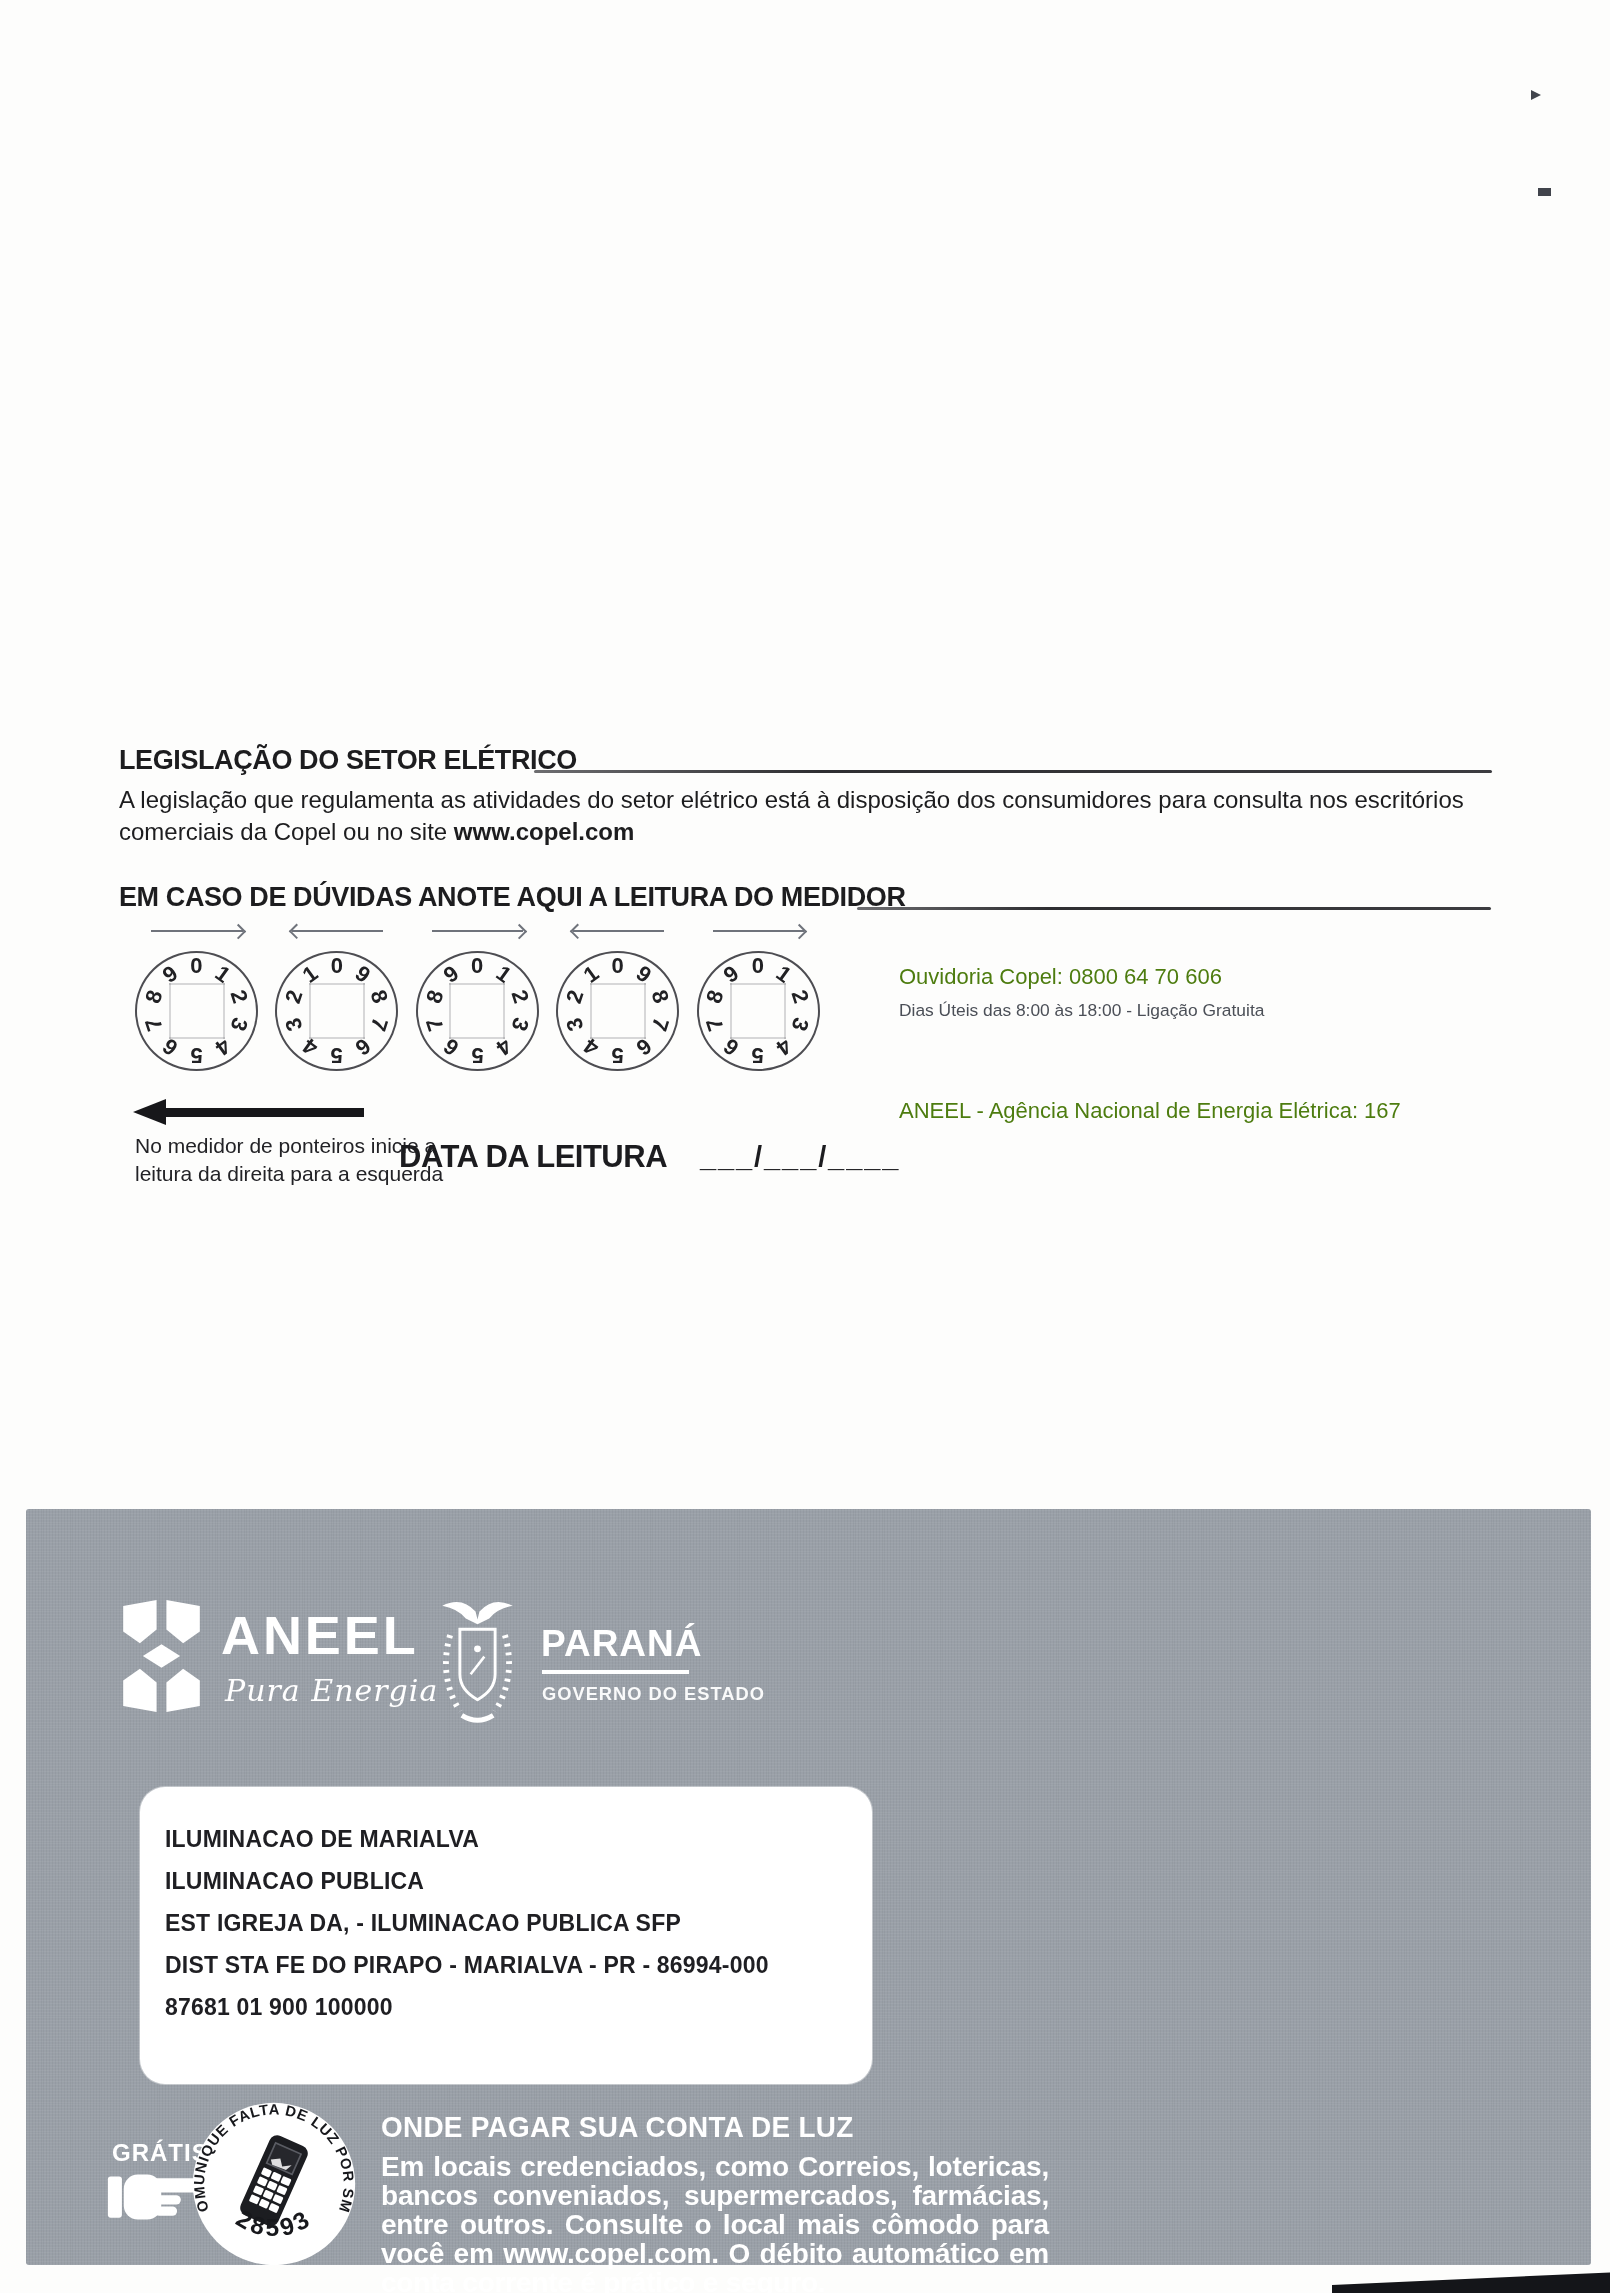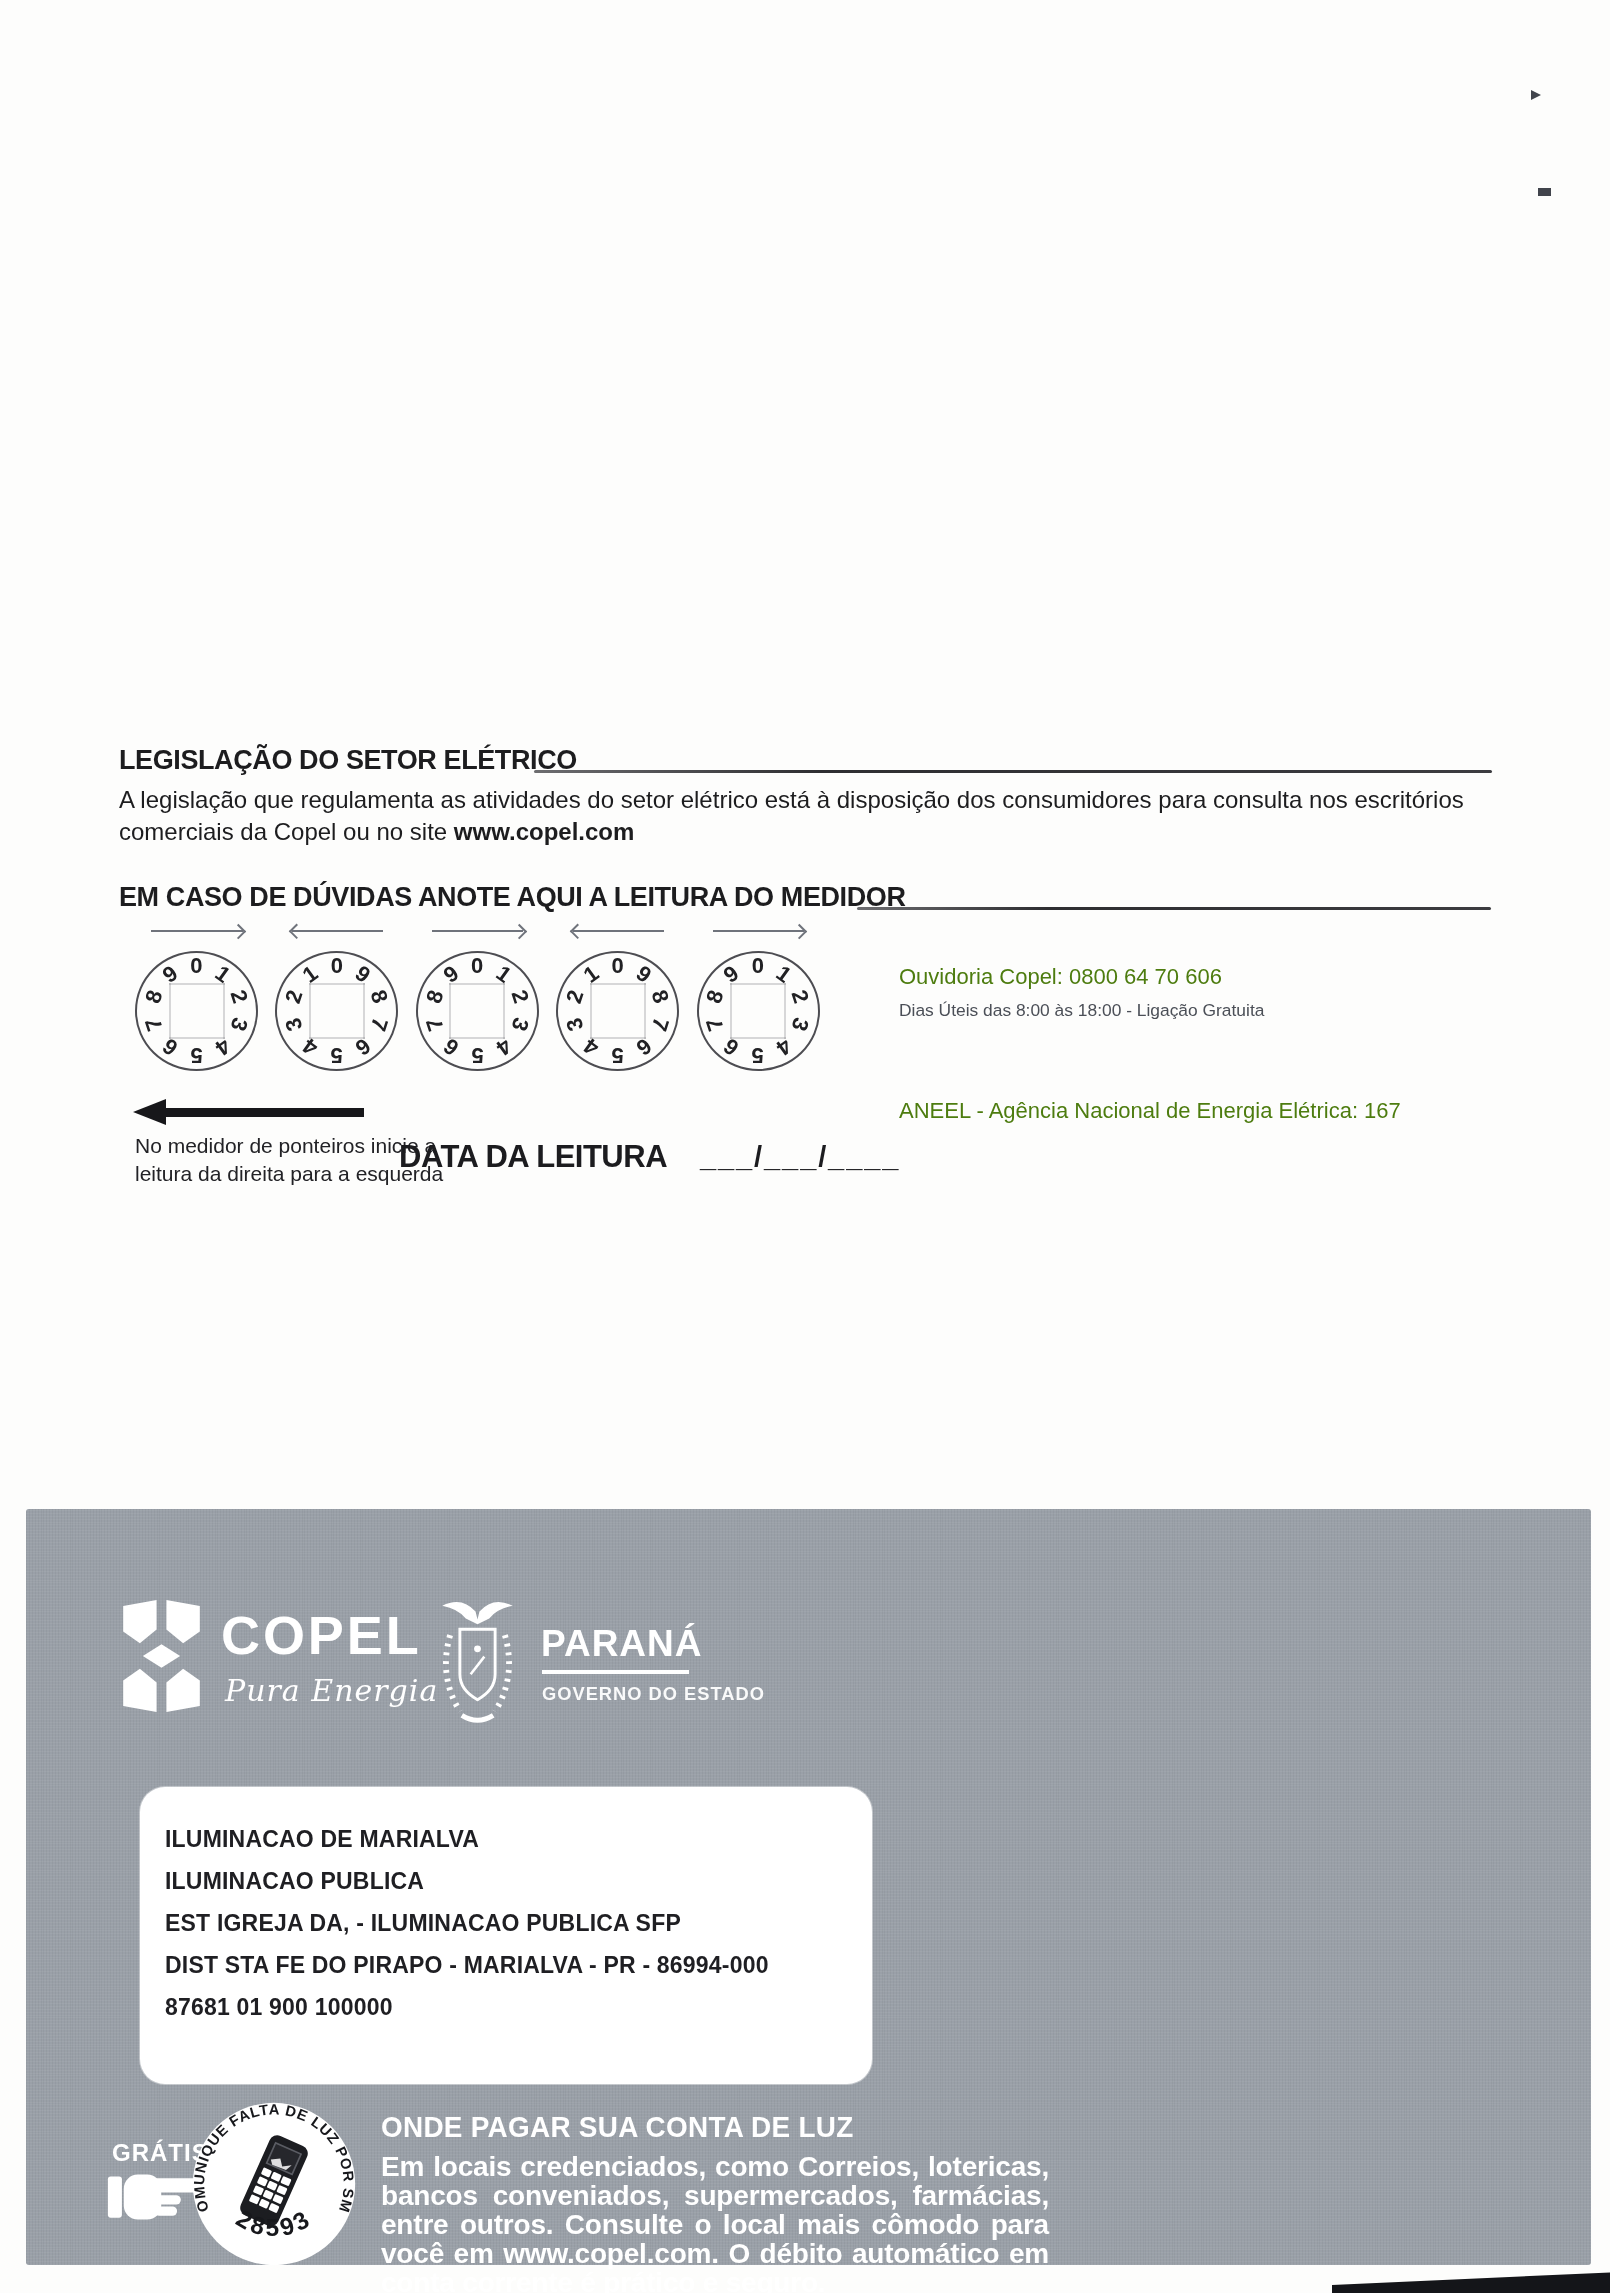--- a/index.html
+++ b/index.html
@@ -205,21 +205,21 @@
 
   <div class="envelope">
 
     <svg class="abs" style="left:97px; top:91px;" width="77" height="112" viewBox="0 0 78 114">
       <polygon points="0,6 34,0 34,30 17,44 0,32" fill="#fff"></polygon>
       <polygon points="44,0 78,6 78,32 61,44 44,30" fill="#fff"></polygon>
       <polygon points="0,82 17,70 34,84 34,114 0,108" fill="#fff"></polygon>
       <polygon points="44,84 61,70 78,82 78,108 44,114" fill="#fff"></polygon>
       <polygon points="39,45 58,57 39,69 20,57" fill="#fff"></polygon>
     </svg>
-    <div class="copel-word">COPEL</div>
+    <div class="copel-word">ANEEL</div>
     <div class="copel-tagline">Pura Energia</div>
 
     <svg class="abs" style="left:406px; top:85px;" width="91" height="137" viewBox="0 0 92 140">
       <path d="M10,12 Q30,2 44,18 L46,26 L48,18 Q62,2 82,12 Q66,15 58,25 L46,31 L34,25 Q26,15 10,12 Z" fill="#fff"></path>
       <path d="M18,42 Q6,84 28,120" stroke="#fff" stroke-width="6" stroke-dasharray="3,6" fill="none"></path>
       <path d="M74,42 Q86,84 64,120" stroke="#fff" stroke-width="6" stroke-dasharray="3,6" fill="none"></path>
       <path d="M28,36 h36 v46 q0,16 -18,26 q-18,-10 -18,-26 Z" fill="none" stroke="#fff" stroke-width="3"></path>
       <circle cx="46" cy="56" r="3.5" fill="#fff"></circle>
       <path d="M39,82 L53,64" stroke="#fff" stroke-width="2.6"></path>
       <path d="M30,124 q16,10 32,0" stroke="#fff" stroke-width="5" fill="none"></path>

